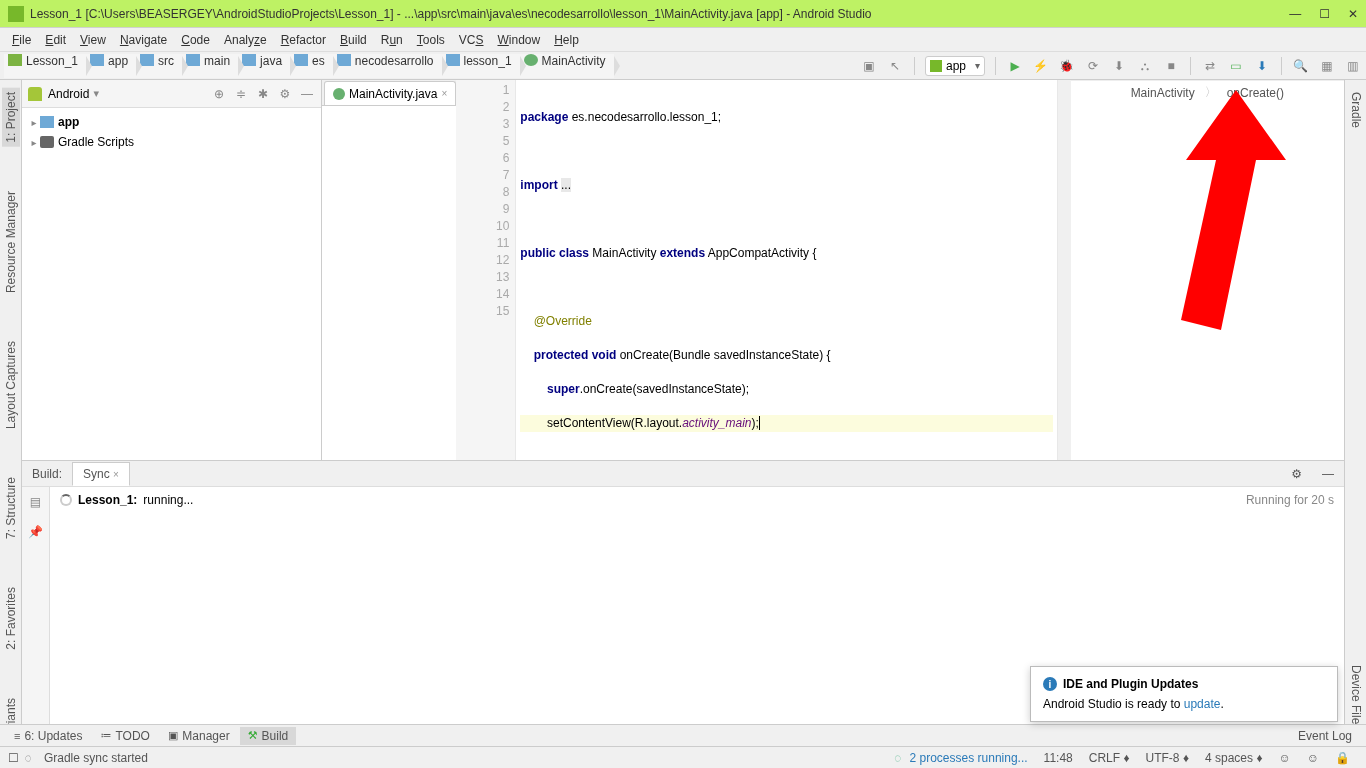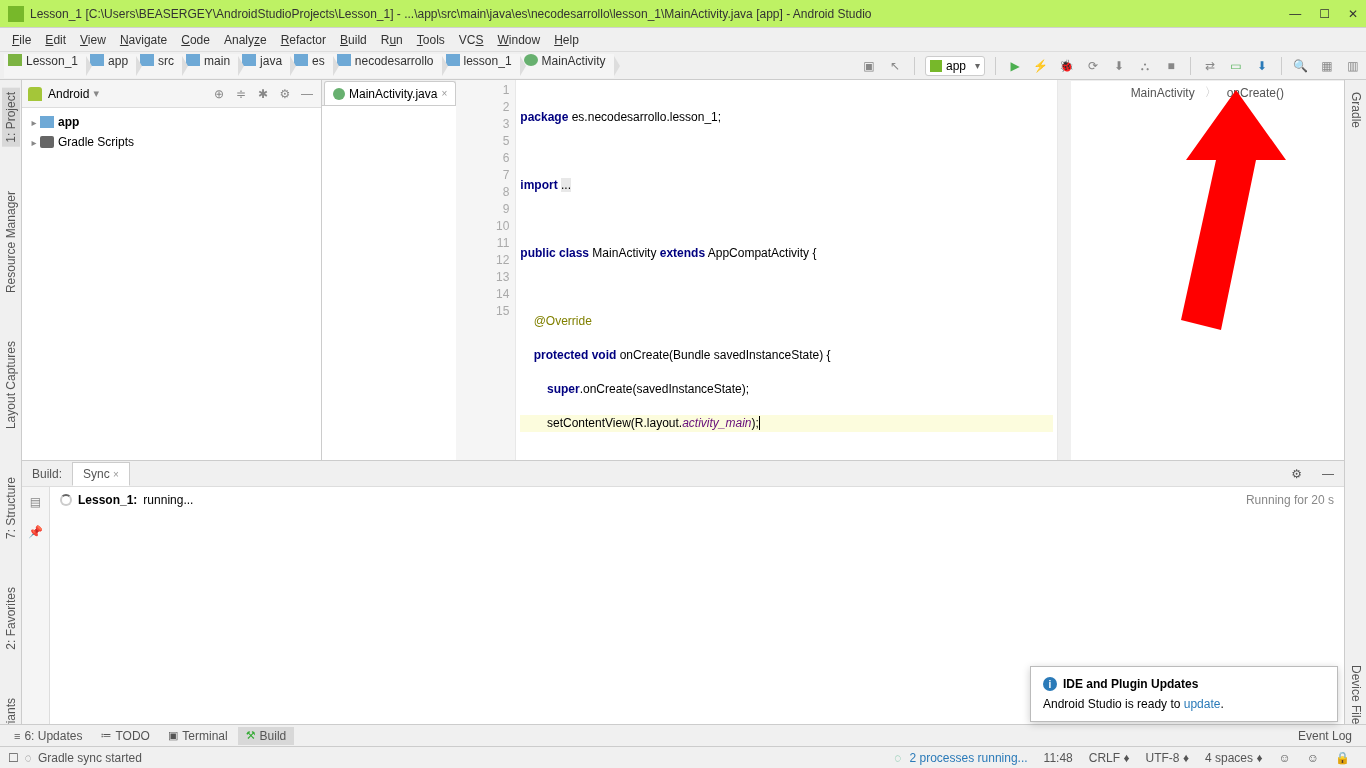--- a/index.html
+++ b/index.html
@@ -295,36 +295,36 @@
   <div class="bt">
       <span class="smallicon">≡</span>
       <span>6: Updates</span>
     </div>
   <div class="bt">
       <span class="smallicon">≔</span>
       <span>TODO</span>
     </div>
   <div class="bt">
       <span class="smallicon">▣</span>
-      <span>Terminal</span>
+      <span>Manager</span>
     </div>
   <div class="bt active">
       <span class="smallicon" style="color:#3a3">⚒</span>
       <span>Build</span>
     </div>
   <div class="spacer"></div>
   <div class="bt">
       <span>Event Log</span>
     </div>
 </div>
 
 <div class="statusbar">
   <span>☐</span>
   <span style="margin-left:6px">◌</span>
-  <span style="margin-left:6px">Gradle sync started</span>
+  <span style="margin-left:12px">Gradle sync started</span>
   <div class="spacer"></div>
   <span style="color:#3a7">◌</span>
   <span class="link stat">2 processes running...</span>
   <span class="stat">11:48</span>
   <span class="stat"><span>CRLF</span> ♦</span>
   <span class="stat"><span>UTF-8</span> ♦</span>
   <span class="stat"><span>4 spaces</span> ♦</span>
   <span class="stat">☺</span>
   <span class="stat">☺</span>
   <span class="stat">🔒</span>

